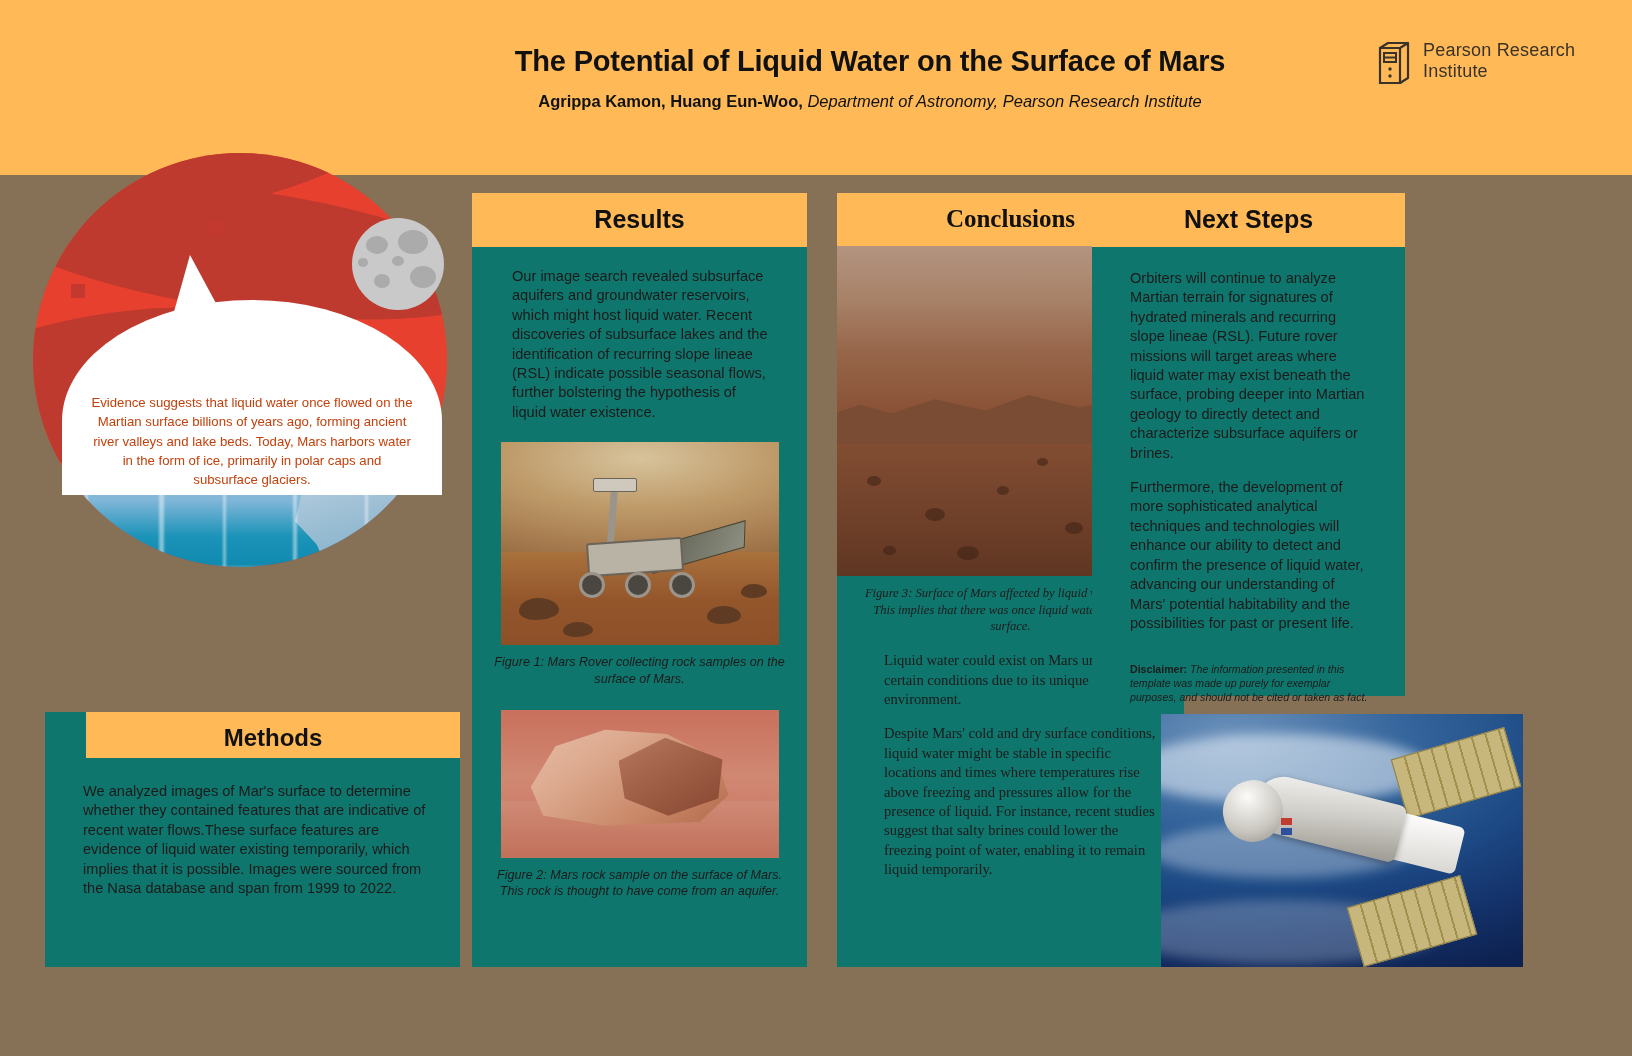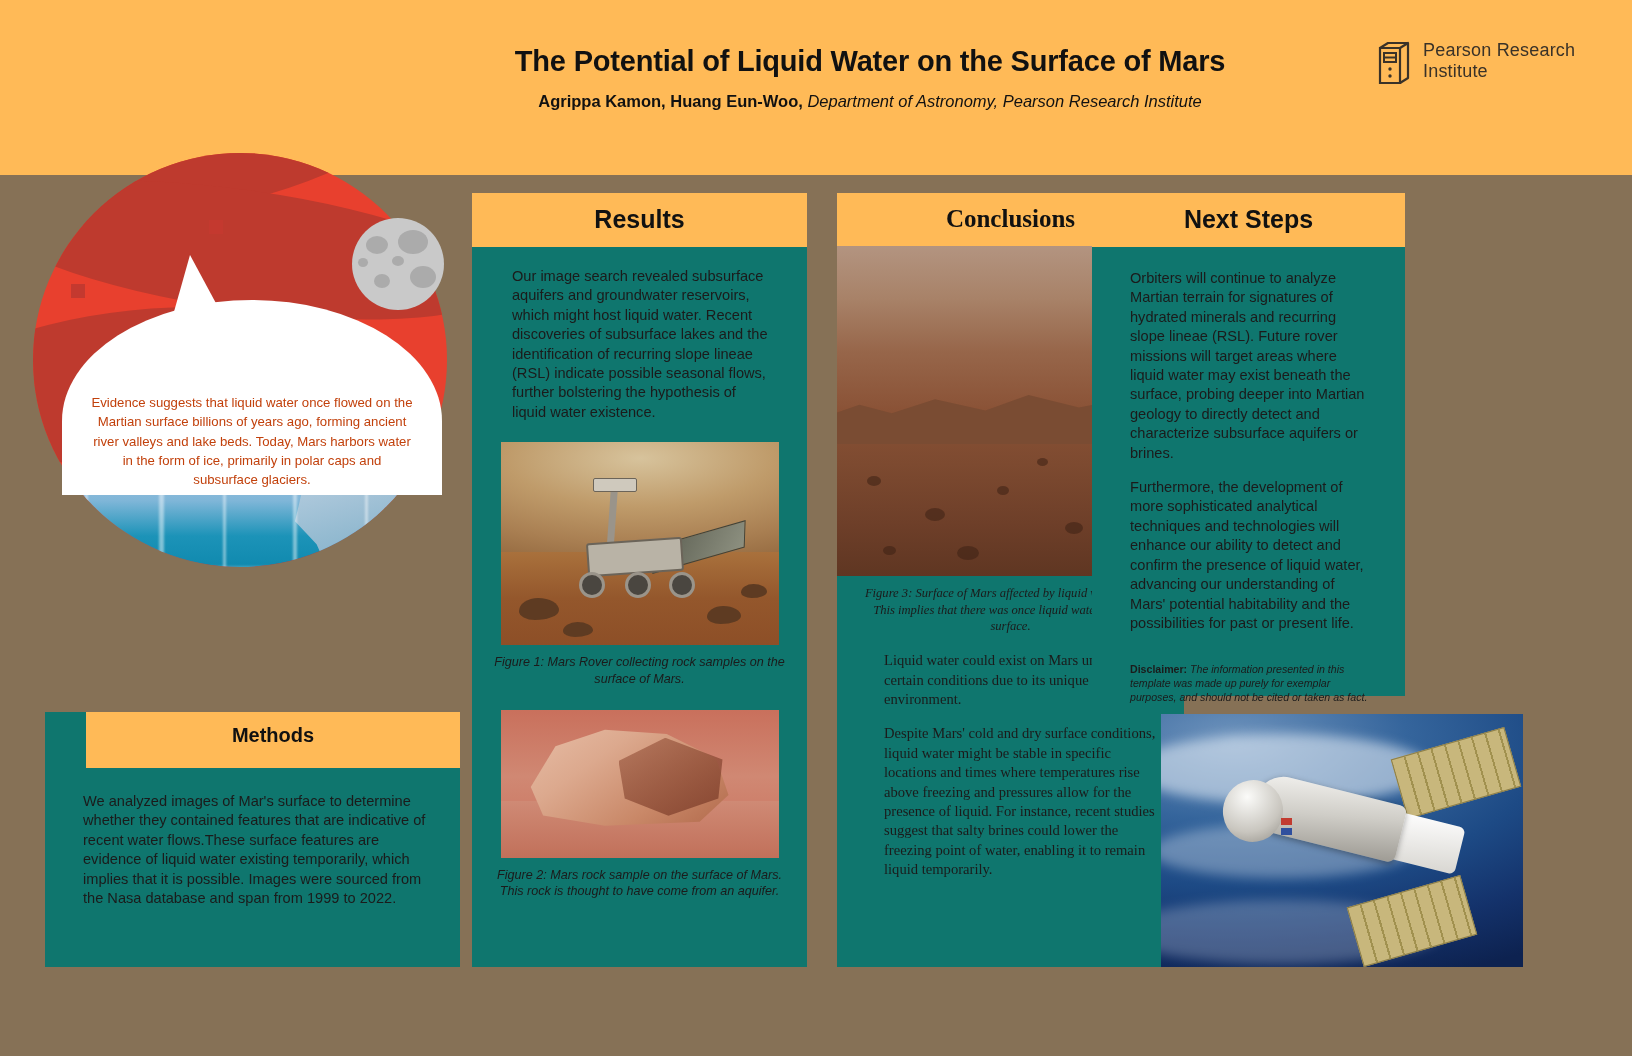--- a/index.html
+++ b/index.html
@@ -197,21 +197,21 @@
     font-size: 12.6px;
     line-height: 1.33;
     font-style: italic;
     text-align: center;
     color: #1b1b1b;
     padding: 9px 22px 0 22px;
   }
 
   
   #panel-methods { left: 45px; top: 712px; width: 415px; height: 255px; }
-  #panel-methods .panel-header { font-size: 20px; padding: 12px 0 21px 0; margin-left: 41px; }
+  #panel-methods .panel-header { font-size: 24px; padding: 12px 0 6px 0; margin-left: 41px; }
   #panel-methods .panel-body { padding: 24px 26px 0 38px; }
 
   
   #panel-results { left: 472px; top: 193px; width: 335px; height: 774px; }
   #panel-results .panel-body { padding: 20px 34px 0 40px; }
 
   
   #panel-conclusions { left: 837px; top: 193px; width: 347px; height: 774px; font-family: Liberation Serif, serif; }
   #panel-conclusions .panel-body { padding: 16px 28px 0 21px; margin-left: 26px; }
 

